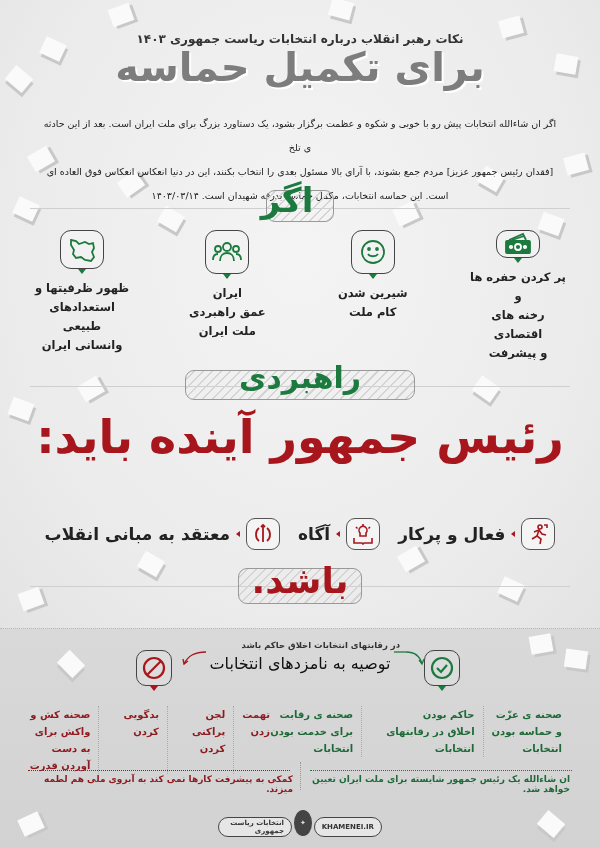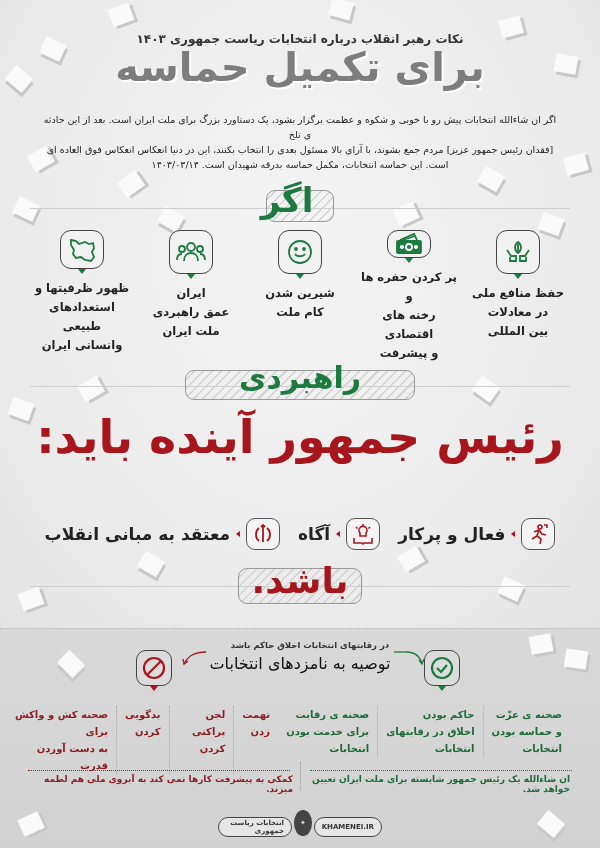--- a/index.html
+++ b/index.html
@@ -30,21 +30,21 @@
     font-size: 12px; font-weight: bold; color: #333;
   }
   .main-title {
     top: 44px; left: 0; width: 600px; text-align: center;
     font-size: 40px; font-weight: bold; color: #7d7d7d;
     text-shadow: 2px 2px 0 #fff;
     letter-spacing: -1px;
   }
   .intro {
     top: 112px; left: 40px; width: 520px; text-align: center;
-    font-size: 9.5px; color: #222; line-height: 15px;
+    font-size: 9.5px; color: #222; line-height: 24px;
   }
 
   .divider {
     position: absolute; height: 1px; background: #cfcfcf;
   }
   .bracket-box {
     position: absolute; border: 1.5px solid #999; border-radius: 9px;
     background: repeating-linear-gradient(135deg, transparent 0 5px, #d4d4d4 5px 6.5px);
   }
   .agar {
@@ -97,21 +97,21 @@
   .trait-label { font-size: 17px; font-weight: bold; color: #222; }
 
   .bashad {
     top: 560px; left: 230px; width: 140px; text-align: center;
     font-size: 36px; font-weight: bold; color: #a7161c;
   }
 
   .dotline { position: absolute; height: 0; border-top: 1.5px dotted; }
 
   .advice-hint {
-    top: 640px; left: 220px; width: 180px; text-align: center;
+    top: 640px; left: 220px; width: 180px; text-align: right;
     font-size: 8.5px; font-weight: bold; color: #333;
   }
   .advice-title {
     top: 654px; left: 180px; width: 240px; text-align: center;
     font-size: 16px; font-weight: normal; color: #111;
   }
   .adv-icon {
     position: absolute; width: 36px; height: 36px; border: 1.5px solid #444; border-radius: 10px;
     display: flex; align-items: center; justify-content: center; background: #dcdcdc;
   }
@@ -123,21 +123,21 @@
   .adv-icon.good::after { border-top-color: #1d7a3f; }
   .adv-icon.bad::after { border-top-color: #a7161c; }
 
   .cols {
     position: absolute; display: flex; flex-direction: row;
   }
   .col {
     font-size: 10px; font-weight: bold; text-align: right; line-height: 17px;
     padding: 0 8px;
   }
-  .col + .col { border-right: 1px dotted #aaa; }
+  .col + .col { border-right: 1px dotted #aaa; margin-left: 16px; }
   .cols.good .col { color: #1d6a38; }
   .cols.bad .col { color: #8e1a1f; }
 
   .footnote { position: absolute; font-size: 9px; font-weight: bold; }
   .vsep { position: absolute; width: 0; border-left: 1px dotted #999; }
 
   .logo-bar {
     top: 808px; left: 218px; height: 30px; width: 164px;
     display: flex; flex-direction: row; align-items: center; justify-content: center; gap: 2px;
   }
@@ -194,35 +194,20 @@
   <div>است. این حماسه انتخابات، مکمل حماسه بدرقه شهیدان است. ۱۴۰۳/۰۳/۱۴</div>
 </div>
 
 <div class="divider" style="left:30px;top:208px;width:540px;"></div>
 <div class="bracket-box" style="left:266px;top:190px;width:68px;height:32px;"></div>
 <div class="abs agar">اگر</div>
 
 <div class="abs conditions">
   <div class="cond">
     <div class="cond-icon">
-      <svg width="28" height="28" viewBox="0 0 28 28" fill="none" stroke="#1d7a3f" stroke-width="1.8">
-        <path d="M14 4c-4 3-4 8 0 11c4-3 4-8 0-11z"></path>
-          <path d="M14 6v9"></path>
-        <path d="M3 12l4 6h5v5H6v-4"></path>
-          <path d="M25 12l-4 6h-5v5h6v-4"></path>
-      </svg>
-    </div>
-    <div class="cond-text">
-      <div>حفظ منافع ملی</div>
-      <div>در معادلات</div>
-      <div>بین المللی</div>
-    </div>
-  </div>
-  <div class="cond">
-    <div class="cond-icon">
       <svg width="30" height="26" viewBox="0 0 30 26" fill="none" stroke="#1d7a3f" stroke-width="1.8">
         <path d="M6 9l14-6 3 6"></path>
           <path d="M9 9l12-4"></path>
         <rect x="3" y="10" width="24" height="12" rx="1" fill="#1d7a3f"></rect>
         <circle cx="15" cy="16" r="3" stroke="#fff"></circle>
           <circle cx="8" cy="16" r="1.2" stroke="#fff"></circle>
           <circle cx="22" cy="16" r="1.2" stroke="#fff"></circle>
       </svg>
     </div>
     <div class="cond-text">

